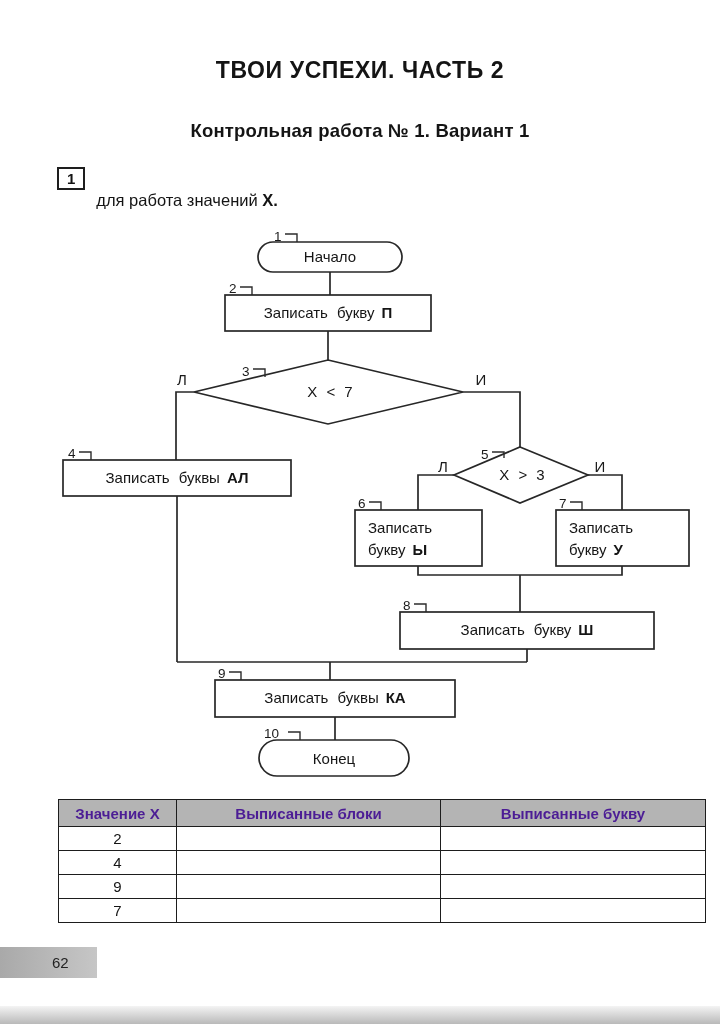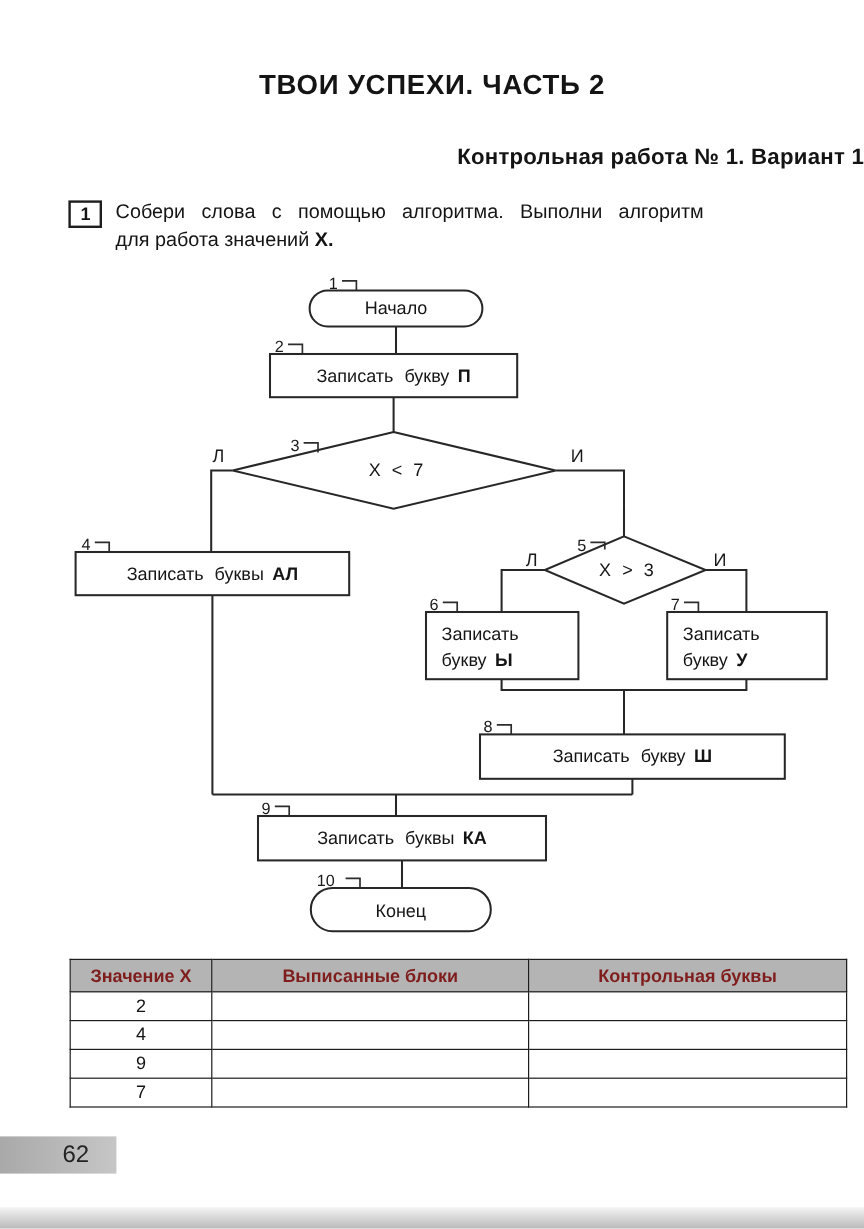--- a/index.html
+++ b/index.html
@@ -7,21 +7,21 @@
     position:relative; width:720px; height:1024px; margin:0 auto;
     background:#ffffff; overflow:hidden;
     font-family:"Liberation Sans", sans-serif; color:#141414;
   }
   .title {
     position:absolute; top:57px; left:0; width:100%;
     text-align:center; font-size:23px; font-weight:700; letter-spacing:.6px;
   }
   .subtitle {
     position:absolute; top:120px; left:0; width:100%;
-    text-align:right; font-size:18.5px; font-weight:700; letter-spacing:.2px;
+    text-align:center; font-size:18.5px; font-weight:700; letter-spacing:.2px;
   }
   .task {
     position:absolute; top:166px; left:57px; width:606px;
     font-size:16.5px; line-height:23px;
   }
   .task-numbox {
     float:left; border:2px solid #1e1e1e; font-weight:700;
     padding:0 8px; margin-right:11px; margin-top:1px;
     font-size:15px; line-height:19px; height:19px;
   }
@@ -38,47 +38,47 @@
   .fc-branch { font-size:15px; fill:#1a1a1a; }
 
   table.answers {
     position:absolute; top:799px; left:58px; width:647px;
     border-collapse:collapse; table-layout:fixed;
   }
   table.answers th, table.answers td {
     border:1.6px solid #1d1d1d; padding:0; font-size:15px;
   }
   table.answers th {
-    background:#b4b4b4; height:26px; font-weight:700; color:#7f1d1d;
+    background:#b4b4b4; height:26px; font-weight:700; color:#4c1d95;
     text-align:center;
   }
   table.answers td { height:23px; text-align:center; background:#fff; }
 
   .pagenum-strip {
     position:absolute; left:0; top:947px; width:97px; height:31px;
     background:linear-gradient(90deg,#a9a9a9,#c6c6c6);
     display:flex; align-items:center;
   }
-  .pagenum-strip span { margin-left:52px; font-size:20px; color:#232323; }
+  .pagenum-strip span { margin-left:52px; font-size:15px; color:#232323; }
   .bottom-edge {
     position:absolute; left:0; bottom:0; width:100%; height:18px;
     background:linear-gradient(180deg,#f4f4f4,#b9b9b9);
   }
 </style>
 </head>
 <body>
 
 <div class="page">
 
   <div class="title">ТВОИ УСПЕХИ. ЧАСТЬ 2</div>
   <div class="subtitle">Контрольная работа № 1. Вариант 1</div>
 
   <div class="task">
     <span class="task-numbox">1</span>
-    <span class="task-line1">Собери слова с помощью алгоритма. Выполни алгоритм</span><br>
+    <br>
     <span>для работа значений</span>
     <b>Х.</b>
   </div>
 
   <svg class="flow" width="720" height="560" viewBox="0 0 720 560">
 
     <g class="wire">
       <line x1="330" y1="48" x2="330" y2="71"></line>
       <line x1="328" y1="107" x2="328" y2="136"></line>
       <polyline points="194,168 176,168 176,236"></polyline>
@@ -174,21 +174,21 @@
   <table class="answers">
     <colgroup>
       <col style="width:118px">
         <col style="width:264px">
         <col style="width:265px">
     </colgroup>
     <thead>
       <tr>
         <th>Значение X</th>
         <th>Выписанные блоки</th>
-        <th>Контрольная буквы</th>
+        <th>Выписанные букву</th>
       </tr>
     </thead>
     <tbody>
       <tr>
         <td>2</td>
         <td></td>
         <td></td>
       </tr>
       <tr>
         <td>4</td>

